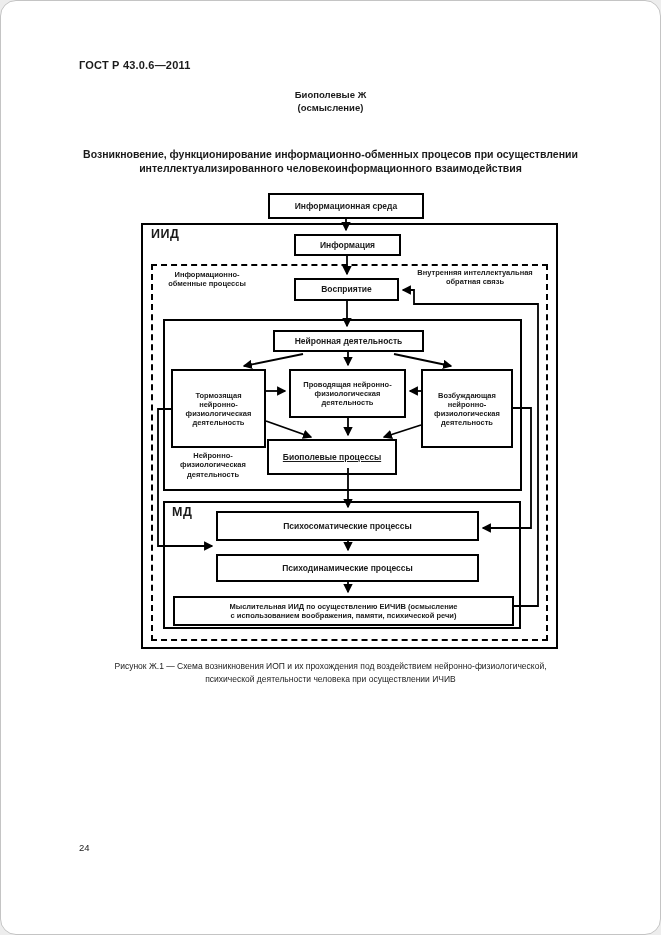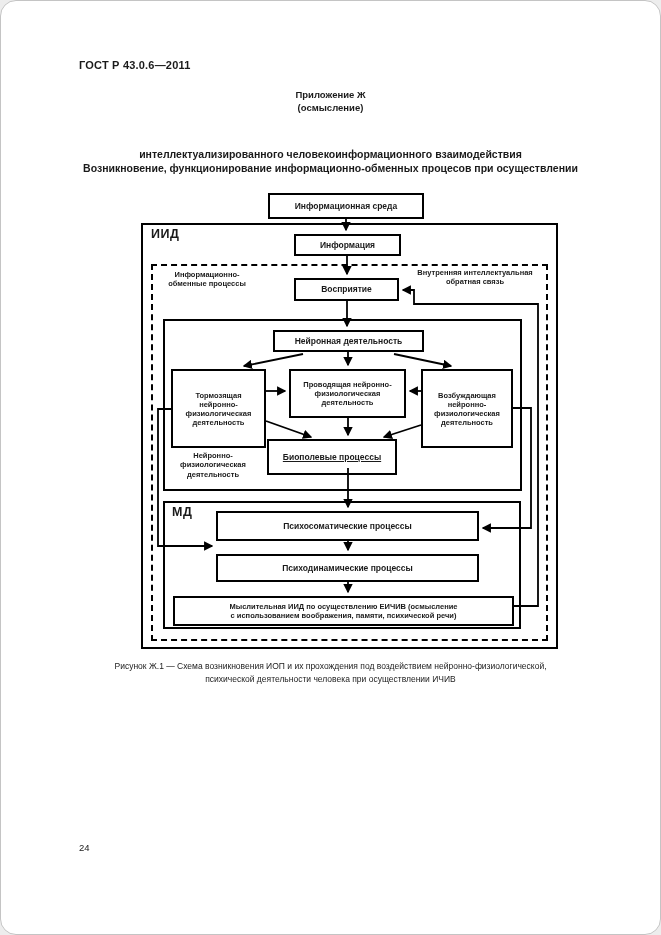--- a/index.html
+++ b/index.html
@@ -54,27 +54,27 @@
   .page-number { position: absolute; left: 78px; top: 841px; font-size: 9.5px; }
 </style>
 </head>
 <body>
 
 <div class="page">
 
   <div class="doc-number">ГОСТ Р 43.0.6—2011</div>
 
   <div class="appendix">
-    <div>Приложение Ж</div>
+    <div>Биополевые Ж</div>
     <div>(осмысление)</div>
   </div>
 
   <div class="doc-title">
+    <div>Возникновение, функционирование информационно-обменных процесов при осуществлении</div>
     <div>интеллектуализированного человекоинформационного взаимодействия</div>
-    <div>Возникновение, функционирование информационно-обменных процесов при осуществлении</div>
   </div>
 
   <div>
 
     <div class="frame" style="left:140px; top:222px; width:417px; height:426px;"></div>
     <div class="flabel big" style="left:150px; top:226px;">ИИД</div>
 
     <div class="frame-dashed" style="left:150px; top:263px; width:397px; height:377px;"></div>
 
     <div class="flabel stack" style="left:156px; top:269px; width:100px;">

